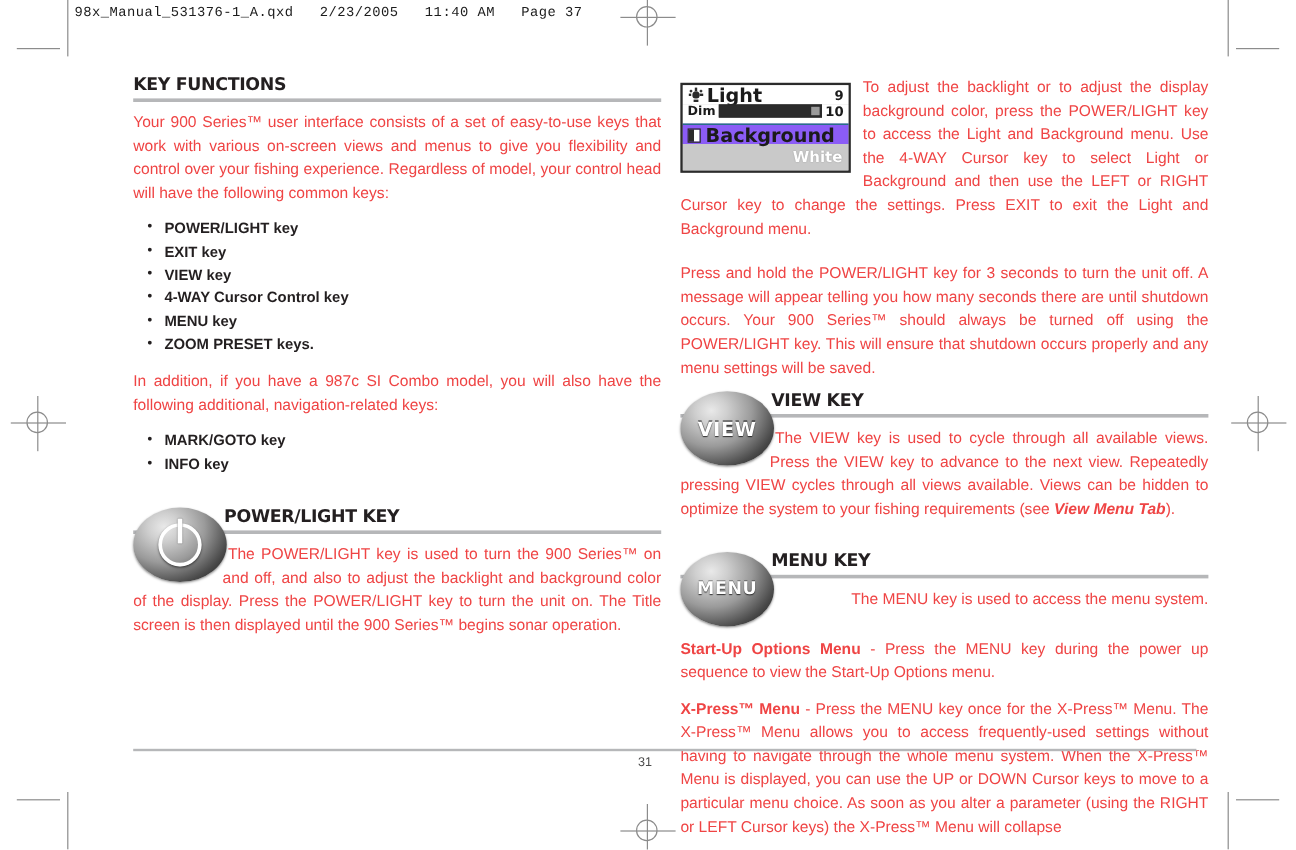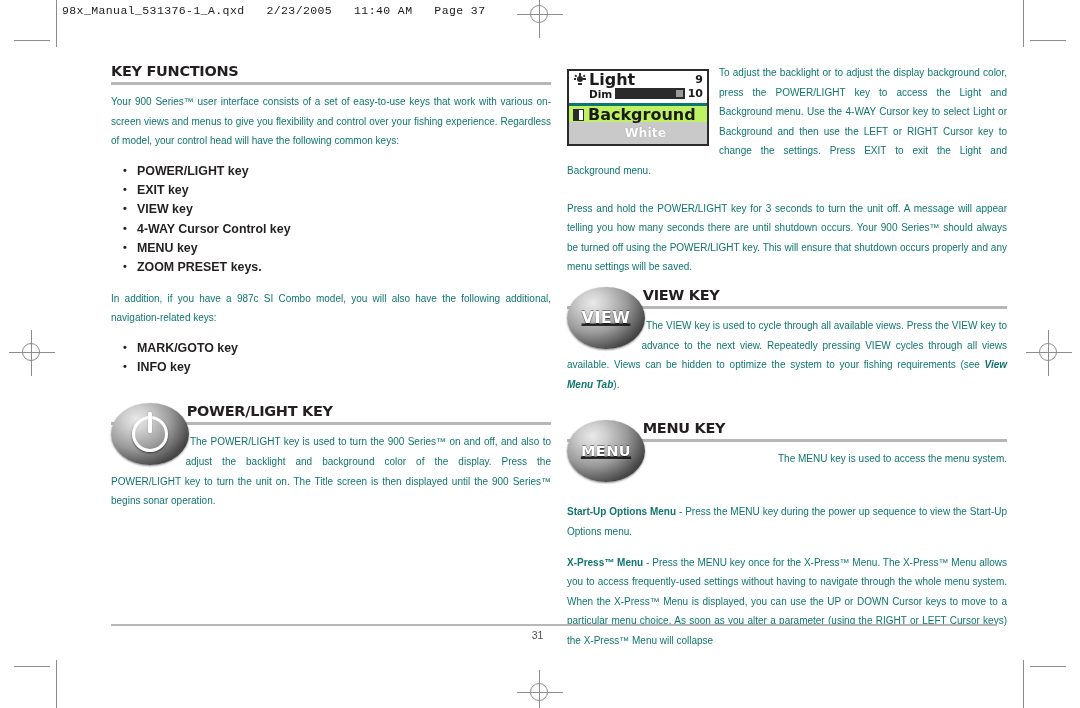--- a/index.html
+++ b/index.html
@@ -77,25 +77,25 @@
     text-transform: uppercase;
   }
   .rule {
     height: 3px;
     background: #b6b7b9;
     margin: 0 0 7px 0;
   }
 
   p.body {
     margin: 0 0 11px 0;
-    font-size: 10px;
+    font-size: 13px;
     line-height: 19.6px;
     text-align: justify;
     text-justify: inter-word;
-    color: #0f766e;
+    color: #ef4444;
   }
   p.body.last { margin-bottom: 0; }
   p.body.ragged { text-align: right; }
 
   ul.keylist {
     margin: 2px 0 11px 0;
     padding: 0 0 0 26px;
     list-style: none;
   }
   ul.keylist li {
@@ -120,21 +120,20 @@
     margin-top: 16px;
     min-height: 62px;
   }
 
   
   .float-btn {
     float: left;
     width: 84px;
     height: 62px;
     shape-outside: circle(50% at 42px 31px);
-    text-decoration: underline;
   }
 
   .round-btn {
     width: 78px;
     height: 62px;
     border-radius: 50%;
     background: radial-gradient(ellipse at 33% 26%, #e9e9e9 0%, #cfcfcf 18%, #9a9a9a 46%, #4a4a4a 74%, #111111 100%);
     box-shadow: 0 1px 2px rgba(0,0,0,0.45);
     display: flex;
     align-items: center;
@@ -217,23 +216,23 @@
     line-height: 13px;
   }
   .lcd-value {
     font-size: 11px;
     font-weight: bold;
     color: #1b1b1b;
     line-height: 13px;
   }
   .lcd-row2 {
     background: #ffffff;
-    padding: 0 4px 3px 20px;
+    padding: 0 4px 3px 4px;
     display: flex;
-    align-items: center;
+    align-items: flex-start;
     gap: 3px;
   }
   .lcd-dim-label {
     font-size: 10.5px;
     font-weight: bold;
     color: #1b1b1b;
   }
   .lcd-bar {
     flex: 1;
     height: 11px;
@@ -242,38 +241,38 @@
     border: 1px solid #2b2b2b;
     box-sizing: border-box;
   }
   .lcd-bar .knob {
     position: absolute;
     right: 1px; top: 1px;
     width: 7px; bottom: 1px;
     background: #9a9a9a;
   }
   .lcd-row3 {
-    background: #bef264;
+    background: #8b5cf6;
     padding: 2px 4px 1px 4px;
     display: flex;
     align-items: center;
     gap: 4px;
-    border-top: 3px solid #0f766e;
+    border-top: 1px solid #0f766e;
   }
   .bg-icon {
     width: 11px; height: 12px;
     border: 1.5px solid #2b2b2b;
     box-sizing: border-box;
     background: linear-gradient(to right, #2b2b2b 0 50%, #ffffff 50% 100%);
     flex: none;
   }
   .lcd-row4 {
     background: #c9c9c9;
     padding: 0 5px 3px 20px;
-    text-align: center;
+    text-align: right;
   }
   .lcd-white-val {
     font-size: 12.5px;
     font-weight: bold;
     color: #ffffff;
     text-shadow: 0 0 1px rgba(0,0,0,0.35);
   }
 
   
   .lcd-spacer {
@@ -402,21 +401,21 @@
       <div class="float-btn">
         <div class="round-btn">
           <span class="label small">MENU</span>
         </div>
       </div>
       <h2 class="section-title">MENU KEY</h2>
       <div class="rule"></div>
       <p class="body ragged" style="margin-bottom:26px;">The MENU key is used to access the menu system.</p>
     </div>
 
-    <p class="body" style="margin-top:20px;"><b>Start-Up Options Menu</b><span> - Press the MENU key during the power up sequence to view the Start-Up Options menu.</span></p>
+    <p class="body" style="margin-top:9px;"><b>Start-Up Options Menu</b><span> - Press the MENU key during the power up sequence to view the Start-Up Options menu.</span></p>
 
     <p class="body last"><b>X-Press™ Menu</b><span> - Press the MENU key once for the X-Press™ Menu. The X-Press™ Menu allows you to access frequently-used settings without having to navigate through the whole menu system. When the X-Press™ Menu is displayed, you can use the UP or DOWN Cursor keys to move to a particular menu choice. As soon as you alter a parameter (using the RIGHT or LEFT Cursor keys) the X-Press™ Menu will collapse</span></p>
 
   </div>
 
   <div class="lcd">
     <div class="lcd-row1">
       <div class="left">
         <div class="bulb-icon">
           <div class="bulb"></div>

